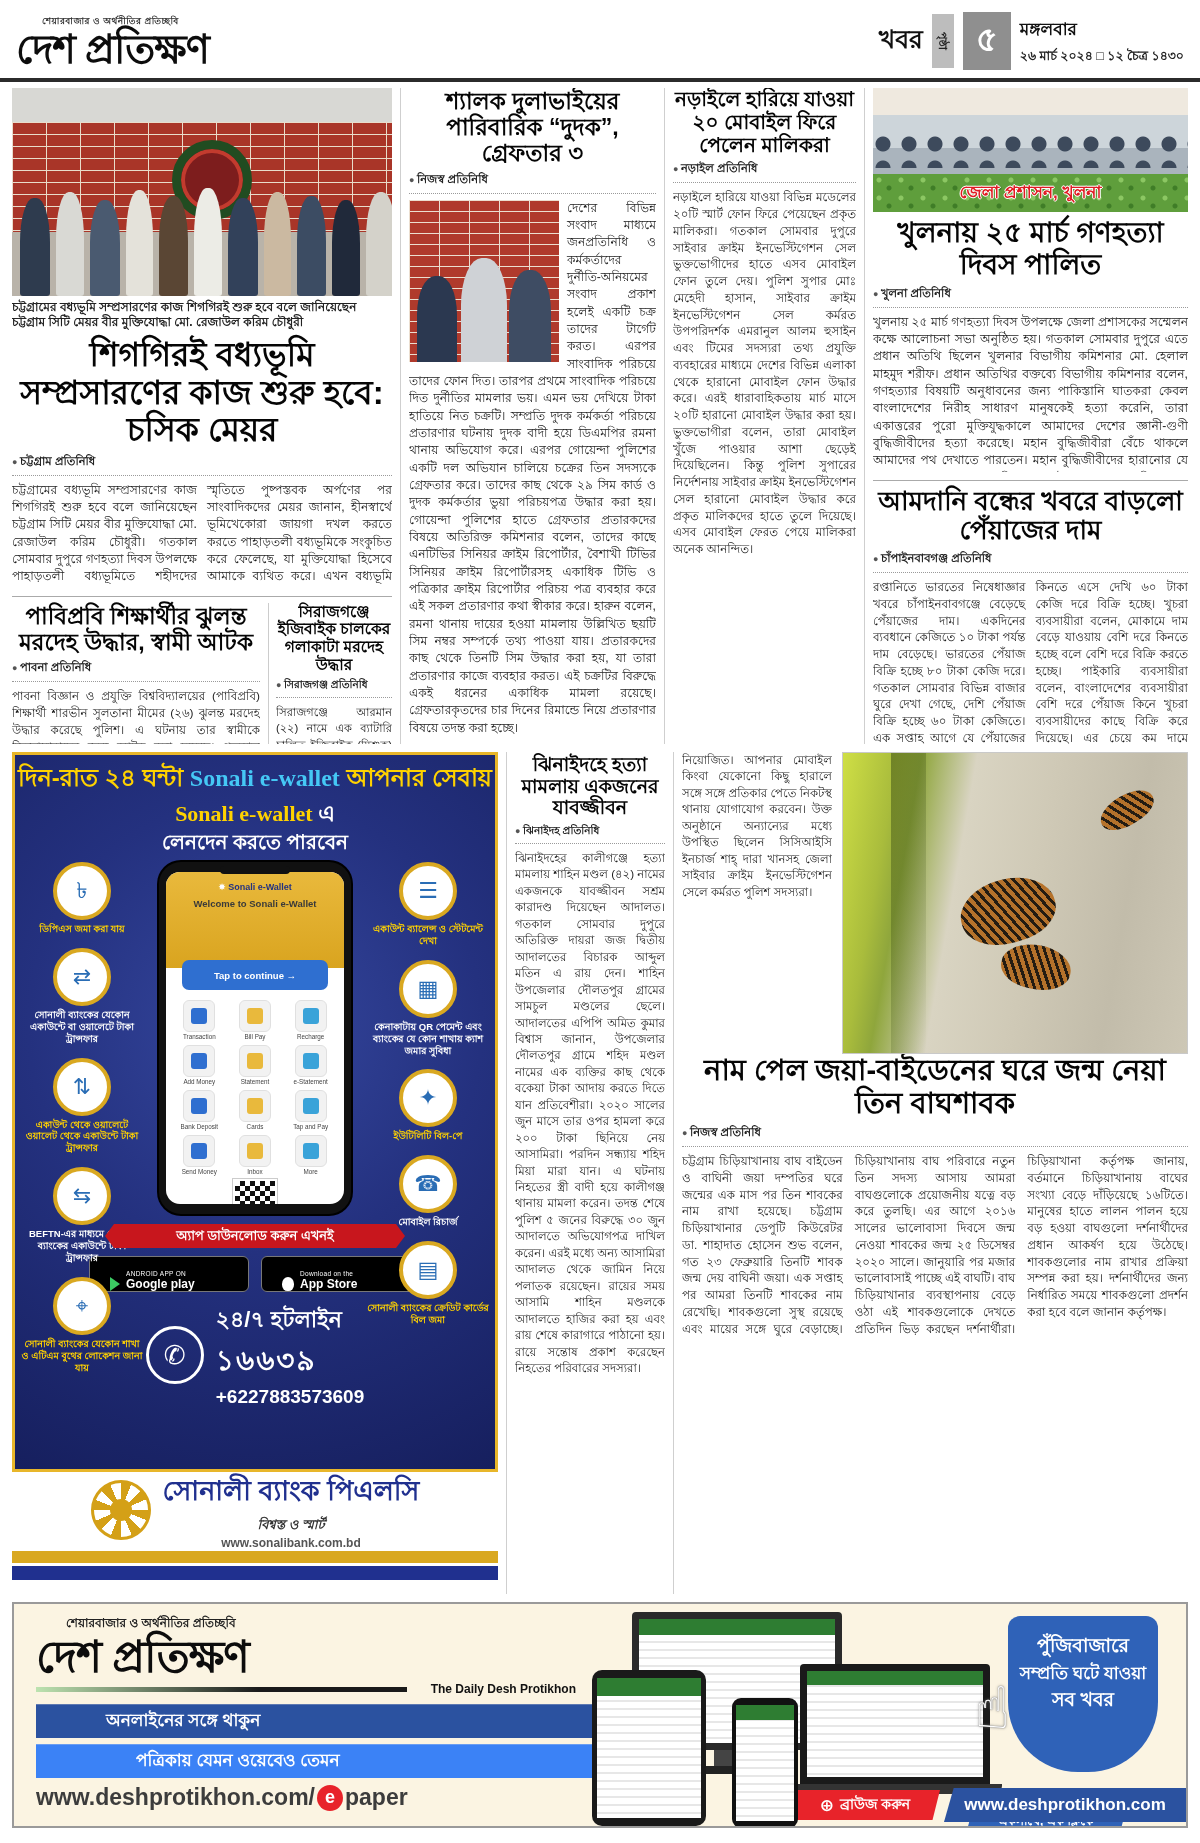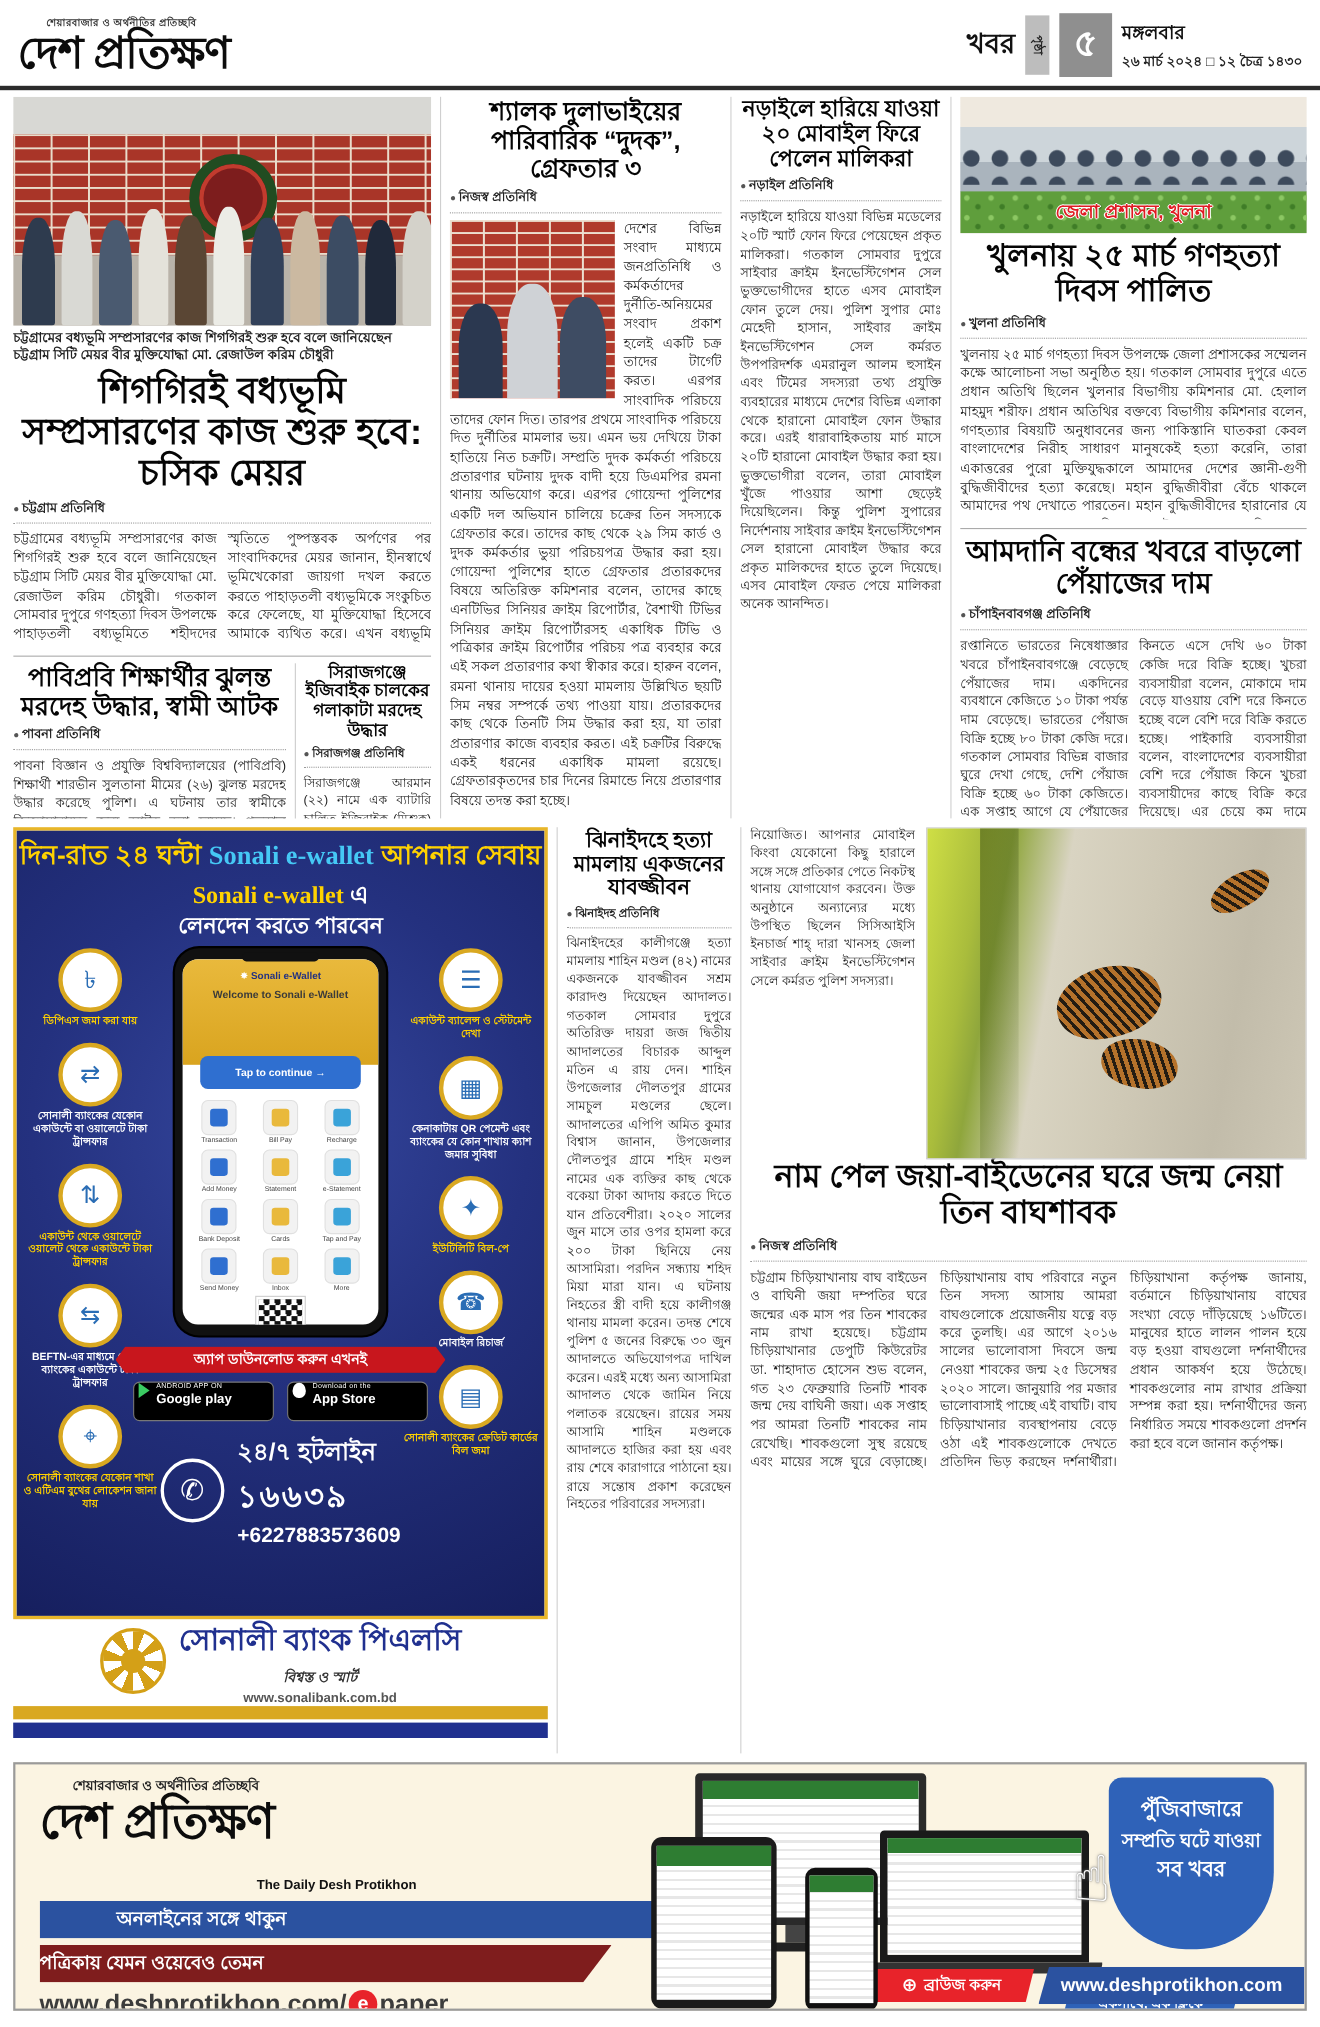--- a/index.html
+++ b/index.html
@@ -122,21 +122,21 @@
   .tile:nth-child(3n) .tile-ic::after{background:#3aa3d9;}
   .tile-lb{font-size:6.3px;color:#444;margin-top:1px;}
   .ph-qr{width:40px;height:40px;margin:4px auto 0 auto;
          background:repeating-conic-gradient(#111 0% 25%,#fff 0% 50%);background-size:10px 10px;border:2px solid #fff;outline:1px solid #ccc;}
 
   .so-ribbon{width:300px;margin:10px auto 0 auto;height:24px;background:#c8161d;color:#fff;font-weight:900;font-size:13px;
              display:flex;align-items:center;justify-content:center;
              clip-path:polygon(3% 0,97% 0,100% 50%,97% 100%,3% 100%,0 50%);}
   .badges{display:flex;justify-content:center;gap:12px;margin-top:8px;}
   .badge{width:118px;height:34px;background:#000;border:1px solid #777;border-radius:6px;color:#fff;
-         display:flex;align-items:flex-start;gap:6px;padding:0 4px;}
+         display:flex;align-items:flex-end;gap:6px;padding:0 20px;}
   .b-play{width:0;height:0;border-left:10px solid #3bcc63;border-top:7px solid transparent;border-bottom:7px solid transparent;}
   .b-apple{width:12px;height:14px;background:#fff;border-radius:50% 50% 45% 45%;}
   .badge .tx .s{display:block;font-size:6.5px;letter-spacing:.3px;}
   .badge .tx .b{display:block;font-size:12px;font-weight:bold;}
   .hotline{display:flex;align-items:center;justify-content:center;gap:12px;margin-top:10px;color:#fff;}
   .hot-ic{width:52px;height:52px;border:3px solid #fff;border-radius:50%;display:flex;align-items:center;justify-content:center;font-size:26px;}
   .hot-tx .a{font-size:22px;font-weight:900;}
   .hot-tx .b{font-size:28px;font-weight:900;letter-spacing:2px;}
   .hot-tx .c{font-size:19px;font-weight:900;}
 
@@ -150,26 +150,26 @@
   .bank-tag{font-size:13px;font-style:italic;font-weight:bold;color:#333;}
   .bank-url{font-size:12px;font-weight:bold;color:#555;}
   .stripe-g{height:12px;background:#d9a821;margin-top:3px;}
   .stripe-b{height:14px;background:#20308f;margin-top:3px;}
 
   
   .bot{position:relative;margin:8px 12px 0 12px;height:222px;background:#fbf4e2;border:2px solid #9a9a9a;overflow:hidden;}
   .bo-left{position:absolute;left:22px;top:10px;width:540px;}
   .bo-tag{font-size:12px;font-weight:bold;color:#222;margin-left:30px;}
   .bo-logo{font-size:44px;font-weight:900;color:#0c0c0c;letter-spacing:-1px;line-height:1.05;}
-  .bo-sub{display:flex;align-items:center;gap:24px;margin:2px 0 8px 0;flex-direction:column;}
+  .bo-sub{display:flex;align-items:center;gap:24px;margin:2px 0 8px 0;}
   .bo-line{flex:1;height:5px;background:linear-gradient(90deg,#bde3b0,#1a1a1a 60%);}
   .bo-sub span{font-size:12px;font-weight:bold;color:#111;}
   .band{height:34px;display:flex;align-items:center;color:#fff;font-weight:900;font-size:17px;margin-bottom:6px;}
   .band.blue{width:520px;background:#2b52a0;clip-path:polygon(0 0,100% 0,95% 100%,0 100%);padding-left:70px;}
-  .band.red{width:520px;background:#7f1d1d;clip-path:polygon(0 0,100% 0,95% 100%,0 100%);}
+  .band.red{width:520px;background:#3b82f6;clip-path:polygon(0 0,100% 0,95% 100%,0 100%);padding-left:100px;}
   .bo-url{font-size:23px;font-weight:900;color:#3c3c3c;display:flex;align-items:center;gap:2px;}
   .bo-e{display:inline-flex;width:26px;height:26px;border-radius:50%;background:#e8232a;color:#fff;
         align-items:center;justify-content:center;font-size:18px;font-weight:900;}
 
   .devices{position:absolute;left:560px;top:8px;width:430px;height:206px;}
   .news-scr{background-image:linear-gradient(#2e7d32 0 13%,rgba(0,0,0,0) 13%),
             repeating-linear-gradient(#ffffff 0 6px,#e7e7e7 6px 8px);}
   .dev-monitor{position:absolute;left:58px;top:0;width:196px;height:124px;background:#fff;border:7px solid #2a2a2a;border-radius:4px;}
   .dev-monitor .scr{position:absolute;inset:0;}
   .mon-stand{position:absolute;left:140px;top:138px;width:32px;height:16px;background:#444;}

